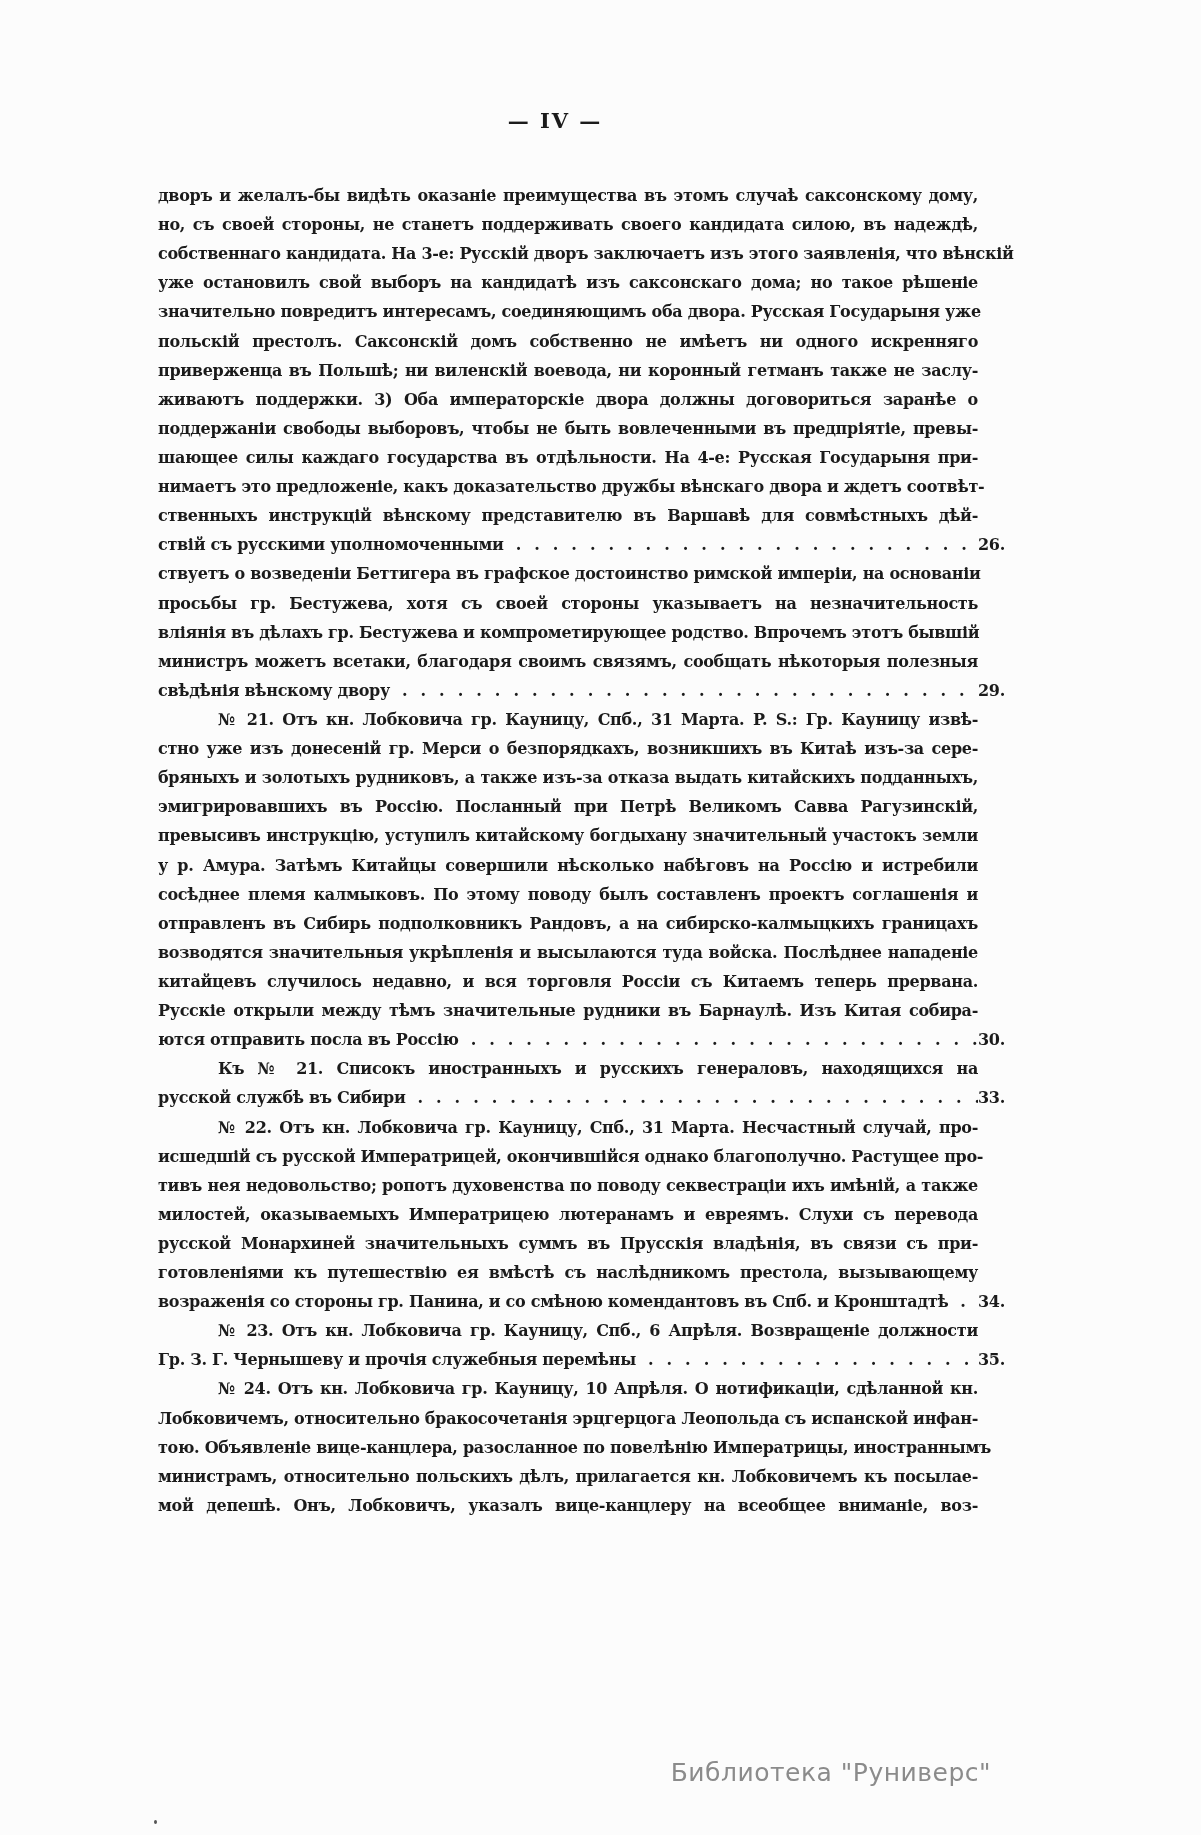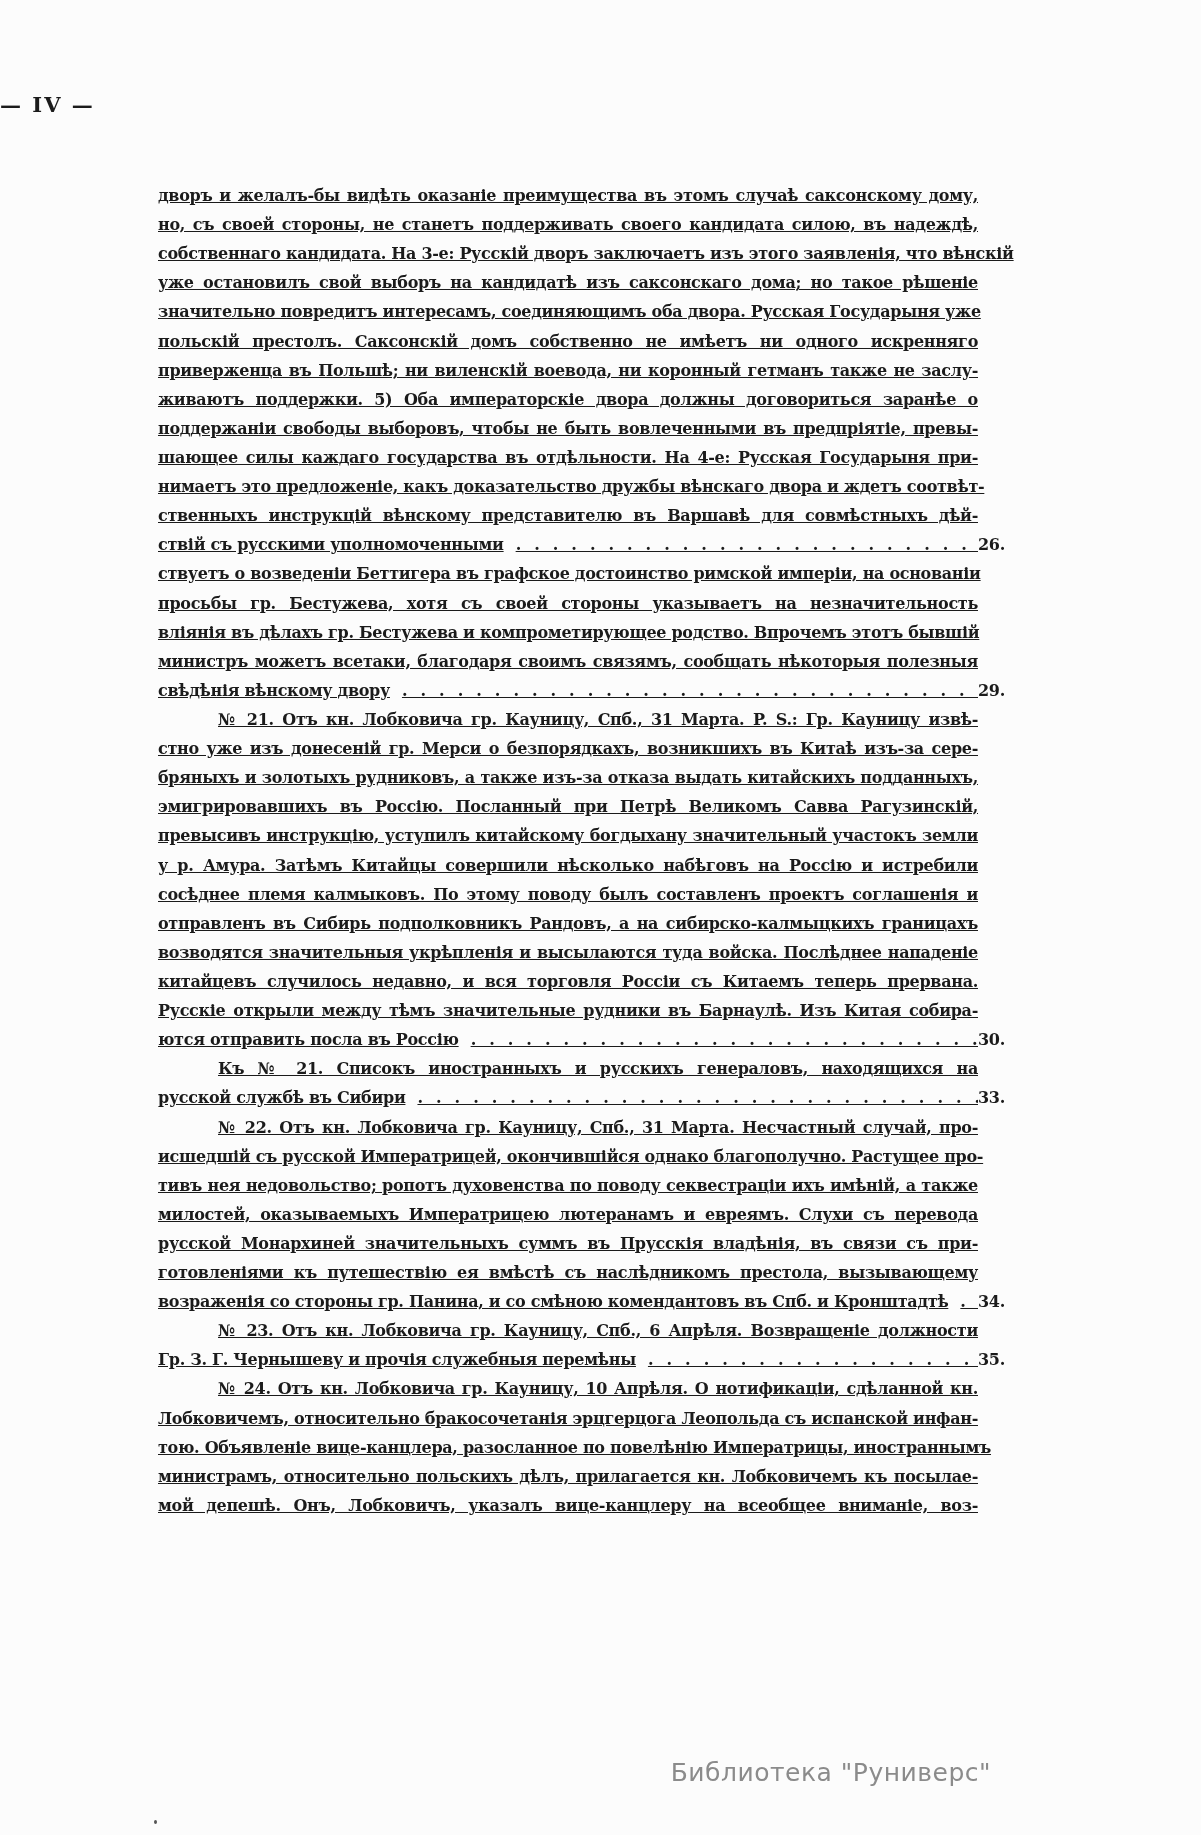--- a/index.html
+++ b/index.html
@@ -6,30 +6,30 @@
   body {
     width: 1201px; height: 1835px;
     background: #fcfcfc;
     font-family: "DejaVu Serif", serif;
     color: #1b1b1b;
     position: relative;
     overflow: hidden;
   }
   .page-header {
     position: absolute;
-    top: 92px; left: 0; width: 1110px;
+    top: 108px; left: 0; width: 1110px;
+    text-align: center;
     font-size: 21px;
     font-weight: bold;
     letter-spacing: 2px;
   }
   .toc-content {
     position: absolute;
     top: 181px; left: 158px;
     width: 820px;
-    text-decoration: underline;
   }
   .line {
     height: 29.12px;
     line-height: 29.12px;
     font-size: 16px;
     font-weight: bold;
     letter-spacing: -0.3px;
     white-space: nowrap;
     text-align: justify;
     text-align-last: justify;
@@ -83,21 +83,21 @@
 
 <div class="toc-content">
     <div class="para">
       <div class="line">дворъ и желалъ-бы видѣть оказаніе преимущества въ этомъ случаѣ саксонскому дому,</div>
       <div class="line">но, съ своей стороны, не станетъ поддерживать своего кандидата силою, въ надеждѣ,</div>
       <div class="line">собственнаго кандидата. На 3-е: Русскій дворъ заключаетъ изъ этого заявленія, что вѣнскій</div>
       <div class="line">уже остановилъ свой выборъ на кандидатѣ изъ саксонскаго дома; но такое рѣшеніе</div>
       <div class="line">значительно повредитъ интересамъ, соединяющимъ оба двора. Русская Государыня уже</div>
       <div class="line">польскій престолъ. Саксонскій домъ собственно не имѣетъ ни одного искренняго</div>
       <div class="line">приверженца въ Польшѣ; ни виленскій воевода, ни коронный гетманъ также не заслу-</div>
-      <div class="line">живаютъ поддержки. 5) Оба императорскіе двора должны договориться заранѣе о</div>
+      <div class="line">живаютъ поддержки. 3) Оба императорскіе двора должны договориться заранѣе о</div>
       <div class="line">поддержаніи свободы выборовъ, чтобы не быть вовлеченными въ предпріятіе, превы-</div>
       <div class="line">шающее силы каждаго государства въ отдѣльности. На 4-е: Русская Государыня при-</div>
       <div class="line">нимаетъ это предложеніе, какъ доказательство дружбы вѣнскаго двора и ждетъ соотвѣт-</div>
       <div class="line">ственныхъ инструкцій вѣнскому представителю въ Варшавѣ для совмѣстныхъ дѣй-</div>
       <div class="line end">
         <span class="line-text">ствій съ русскими уполномоченными</span>
         <span class="leader">................................................................................</span>
         <span class="pageref">26.</span>
       </div>
     </div>

